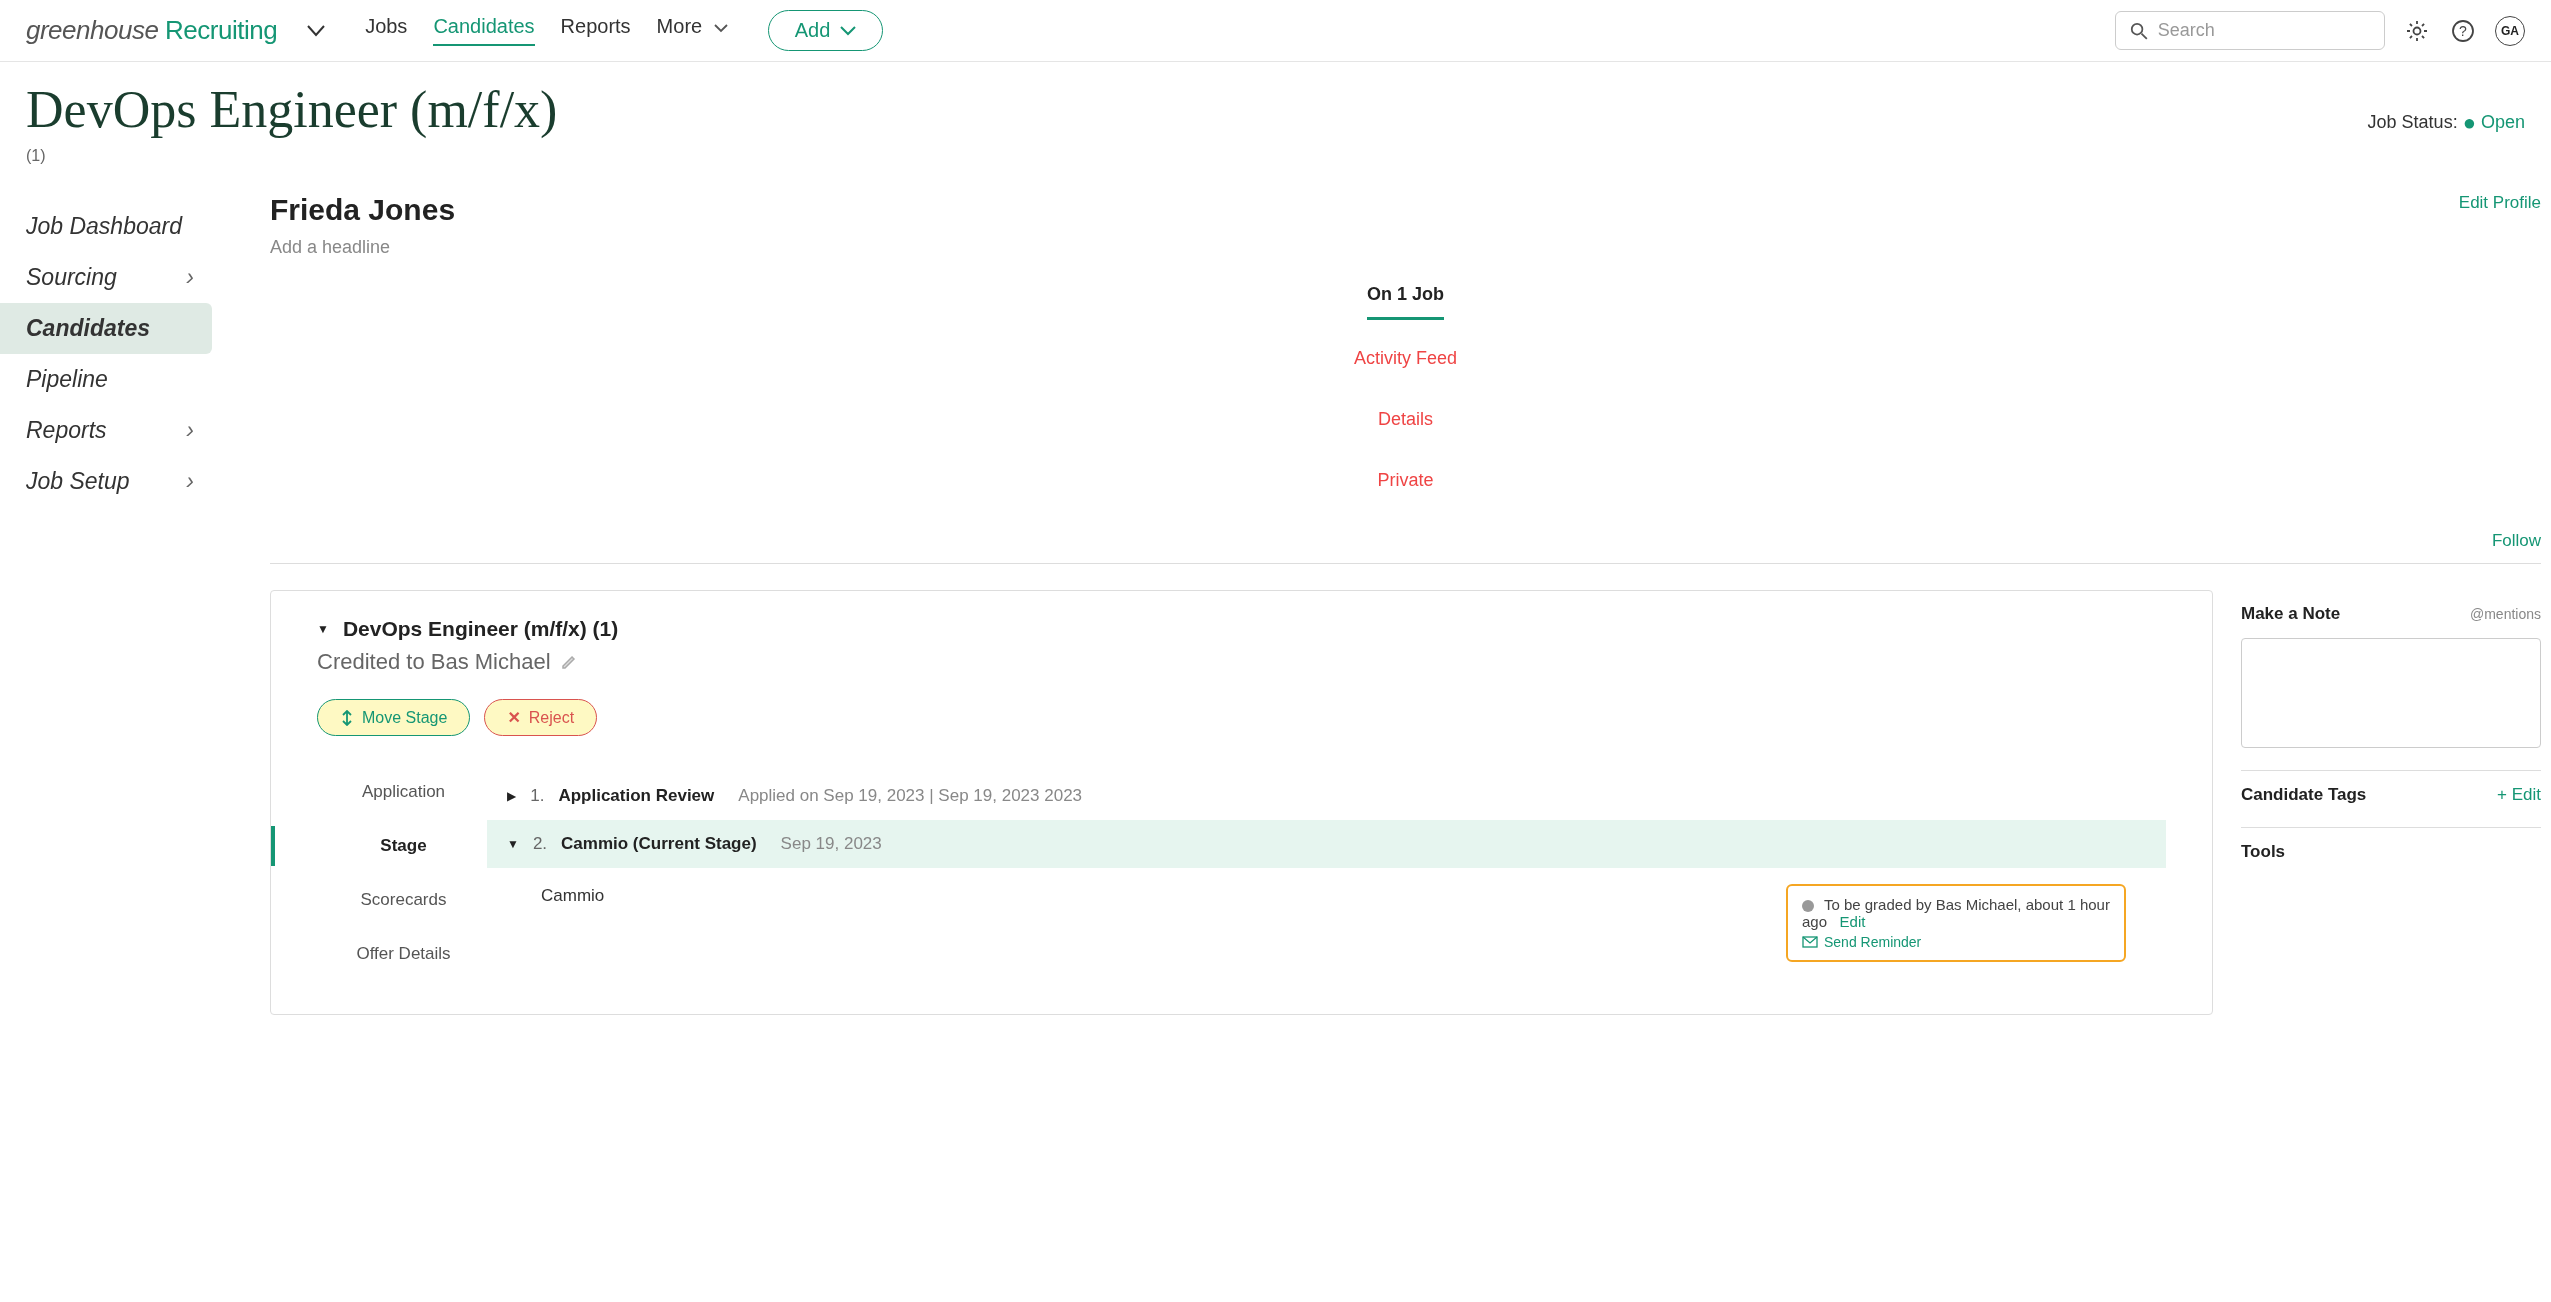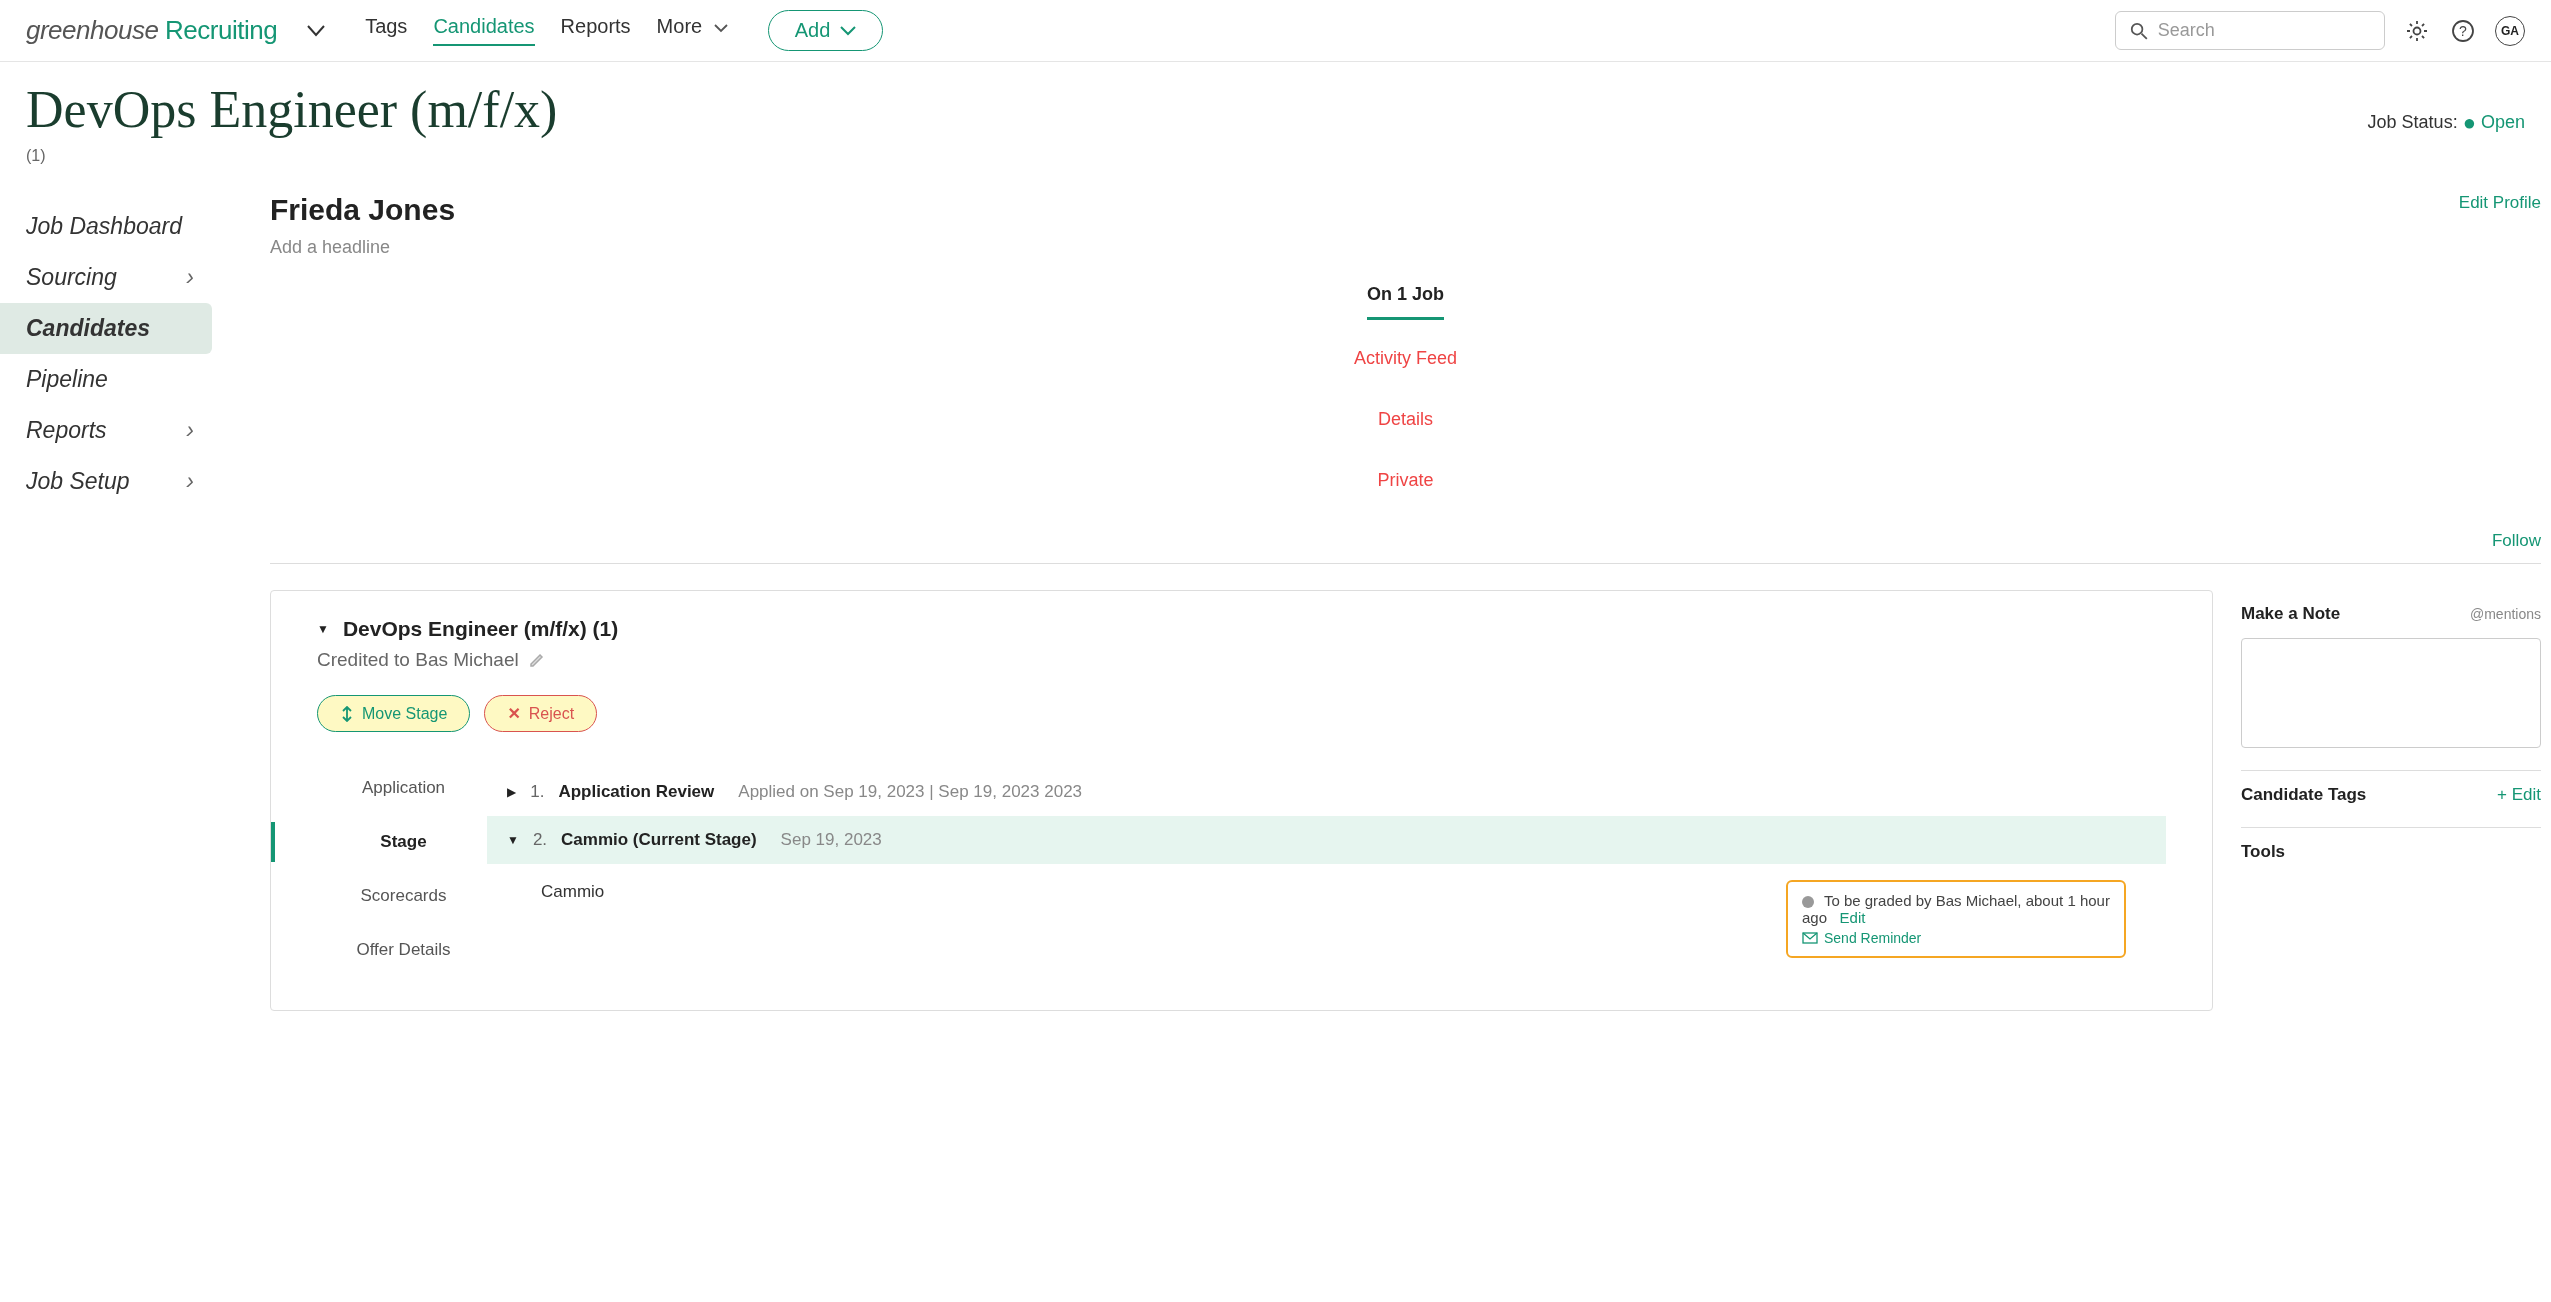--- a/index.html
+++ b/index.html
@@ -41,21 +41,21 @@
 
 .tabs { display: flex; gap: 28px; margin-top: 26px; border-bottom: 1px solid #ddd; align-items: center; flex-direction: column; }
 .tab { font-size: 18px; color: #ef4444; padding-bottom: 12px; cursor: pointer; }
 .tab.active { color: #222; font-weight: 600; border-bottom: 3px solid #159674; }
 .follow { margin-left: auto; color: #159674; font-size: 17px; cursor: pointer; padding-bottom: 12px; }
 
 .content-body { display: flex; gap: 28px; margin-top: 26px; align-items: flex-start; }
 .card { border: 1px solid #ddd; border-radius: 4px; flex: 1; padding: 26px 0 26px 0; background: #fff; }
 .card-inner { padding: 0 46px; }
 .job-line { display: flex; align-items: center; gap: 14px; font-size: 21px; font-weight: 700; }
-.credited { color: #666; font-size: 19px; margin-top: 8px; display: flex; align-items: center; gap: 10px; }
+.credited { color: #666; font-size: 22px; margin-top: 8px; display: flex; align-items: center; gap: 10px; }
 .pencil { color: #aaa; cursor: pointer; }
 .action-row { display: flex; gap: 14px; margin-top: 24px; }
 .pill-btn { border: 1.5px solid #159674; color: #159674; background: #fef9c3; border-radius: 22px; padding: 8px 22px; font-size: 16px; display: flex; align-items: center; gap: 8px; cursor: pointer; }
 .pill-btn.reject { border-color: #d9534f; color: #d9534f; }
 .reject-x { color: #d9534f; font-weight: 700; }
 
 .stage-body { display: flex; margin-top: 36px; }
 .stage-nav { width: 170px; border-left: 3px solid transparent; text-align: center; }
 .stage-nav-item { padding: 10px 0 10px 0; font-size: 17px; color: #555; cursor: pointer; margin-bottom: 14px; }
 .stage-nav-item.active { font-weight: 700; color: #222; border-left: 4px solid #159674; margin-left: -49px; padding-left: 45px; }
@@ -89,21 +89,21 @@
 <div class="topnav">
   <div class="logo">
     <span class="g">greenhouse</span><span class="r"> Recruiting</span>
   </div>
   <span class="logo-caret">
     <svg width="18" height="12" viewBox="0 0 18 12">
         <path d="M1 1 L9 10 L17 1" stroke="#333" stroke-width="2" fill="none"></path>
       </svg>
   </span>
   <div class="nav-items">
-    <div class="nav-item">Tags</div>
+    <div class="nav-item">Jobs</div>
     <div class="nav-item active">Candidates</div>
     <div class="nav-item">Reports</div>
     <div class="nav-item">
       <span>More</span>
       <svg width="14" height="9" viewBox="0 0 14 9" style="display:inline-block;margin-left:6px">
           <path d="M1 1 L7 7 L13 1" stroke="#555" stroke-width="1.8" fill="none"></path>
         </svg>
     </div>
   </div>
   <button class="add-btn">

